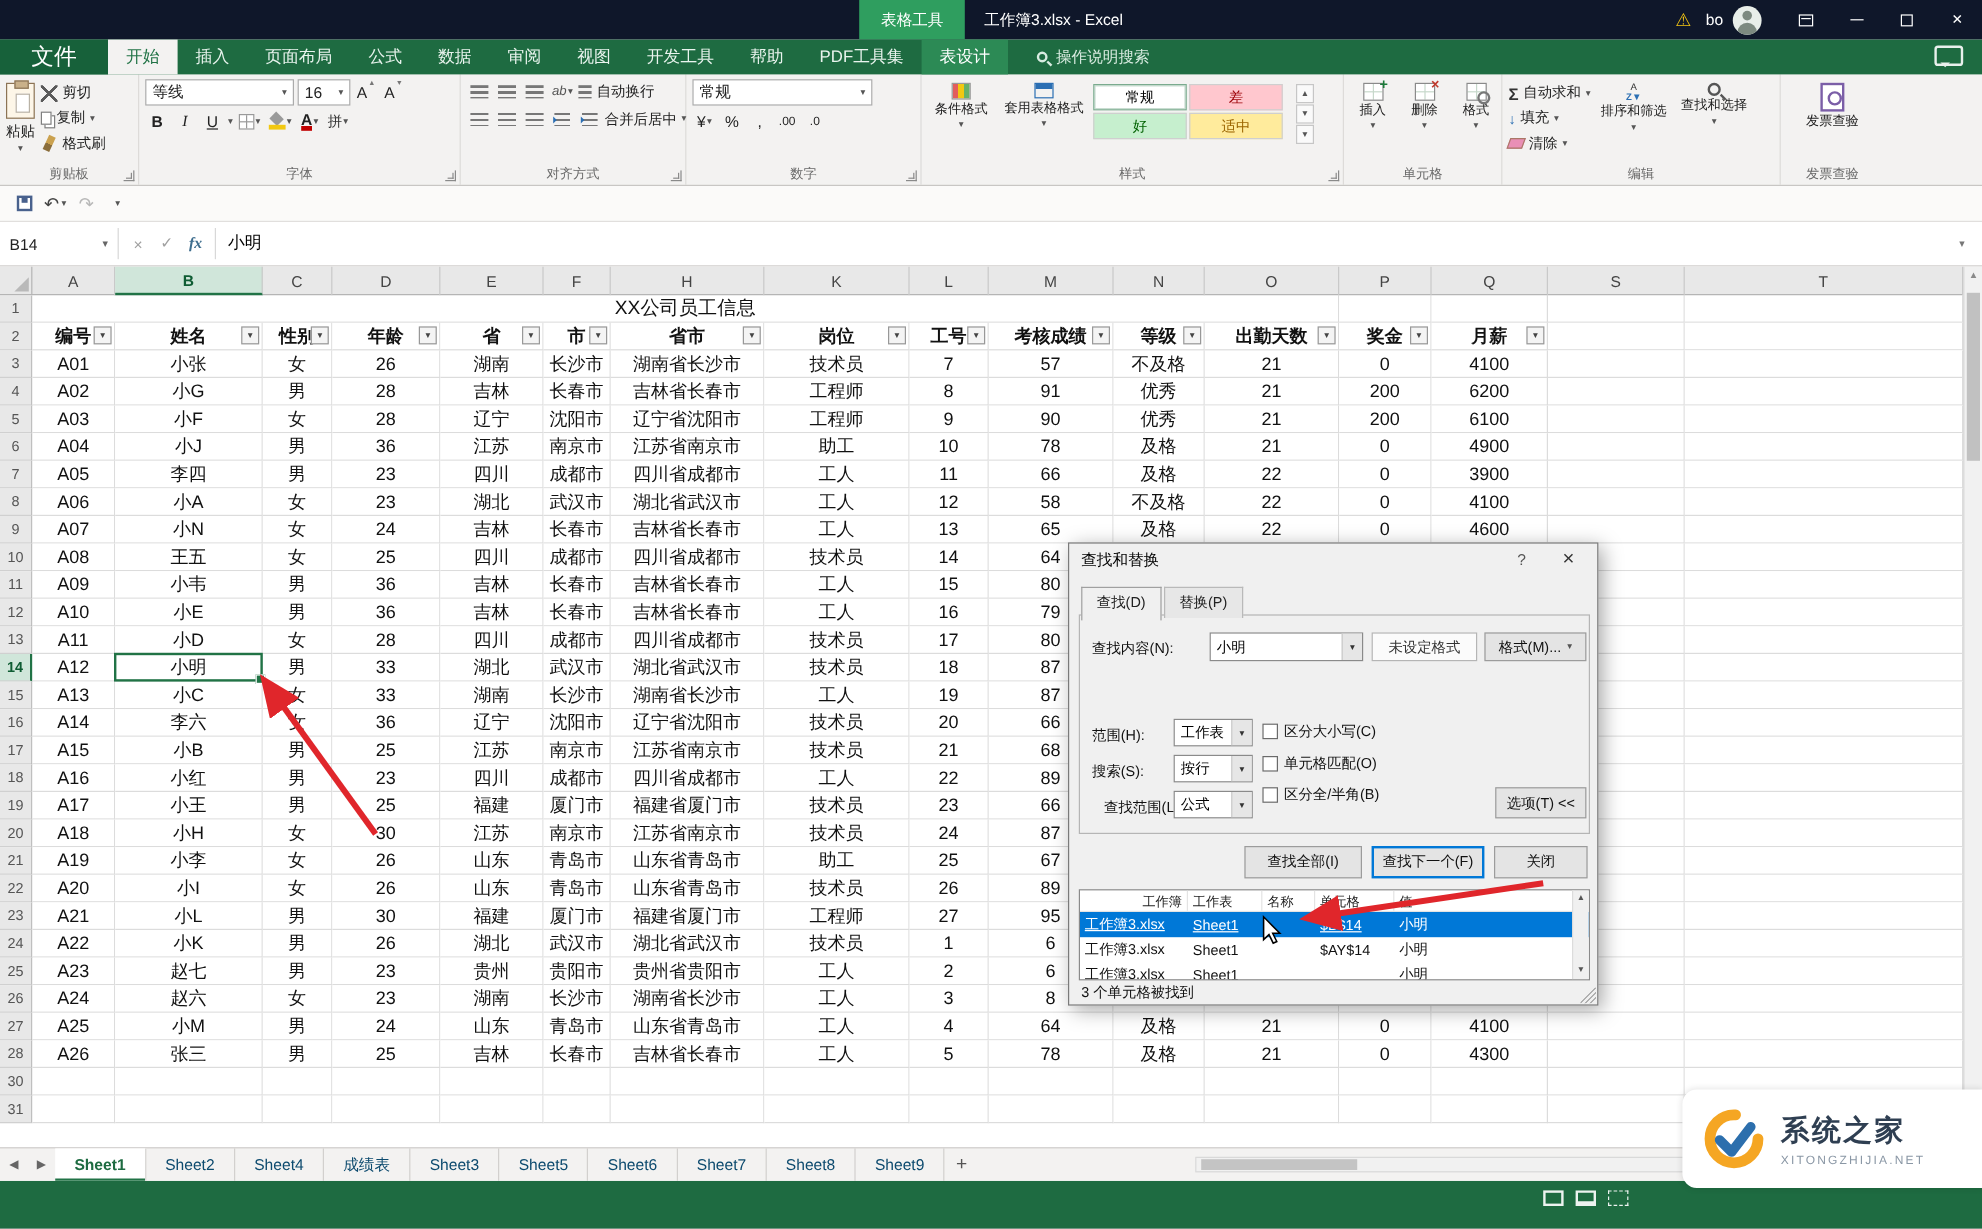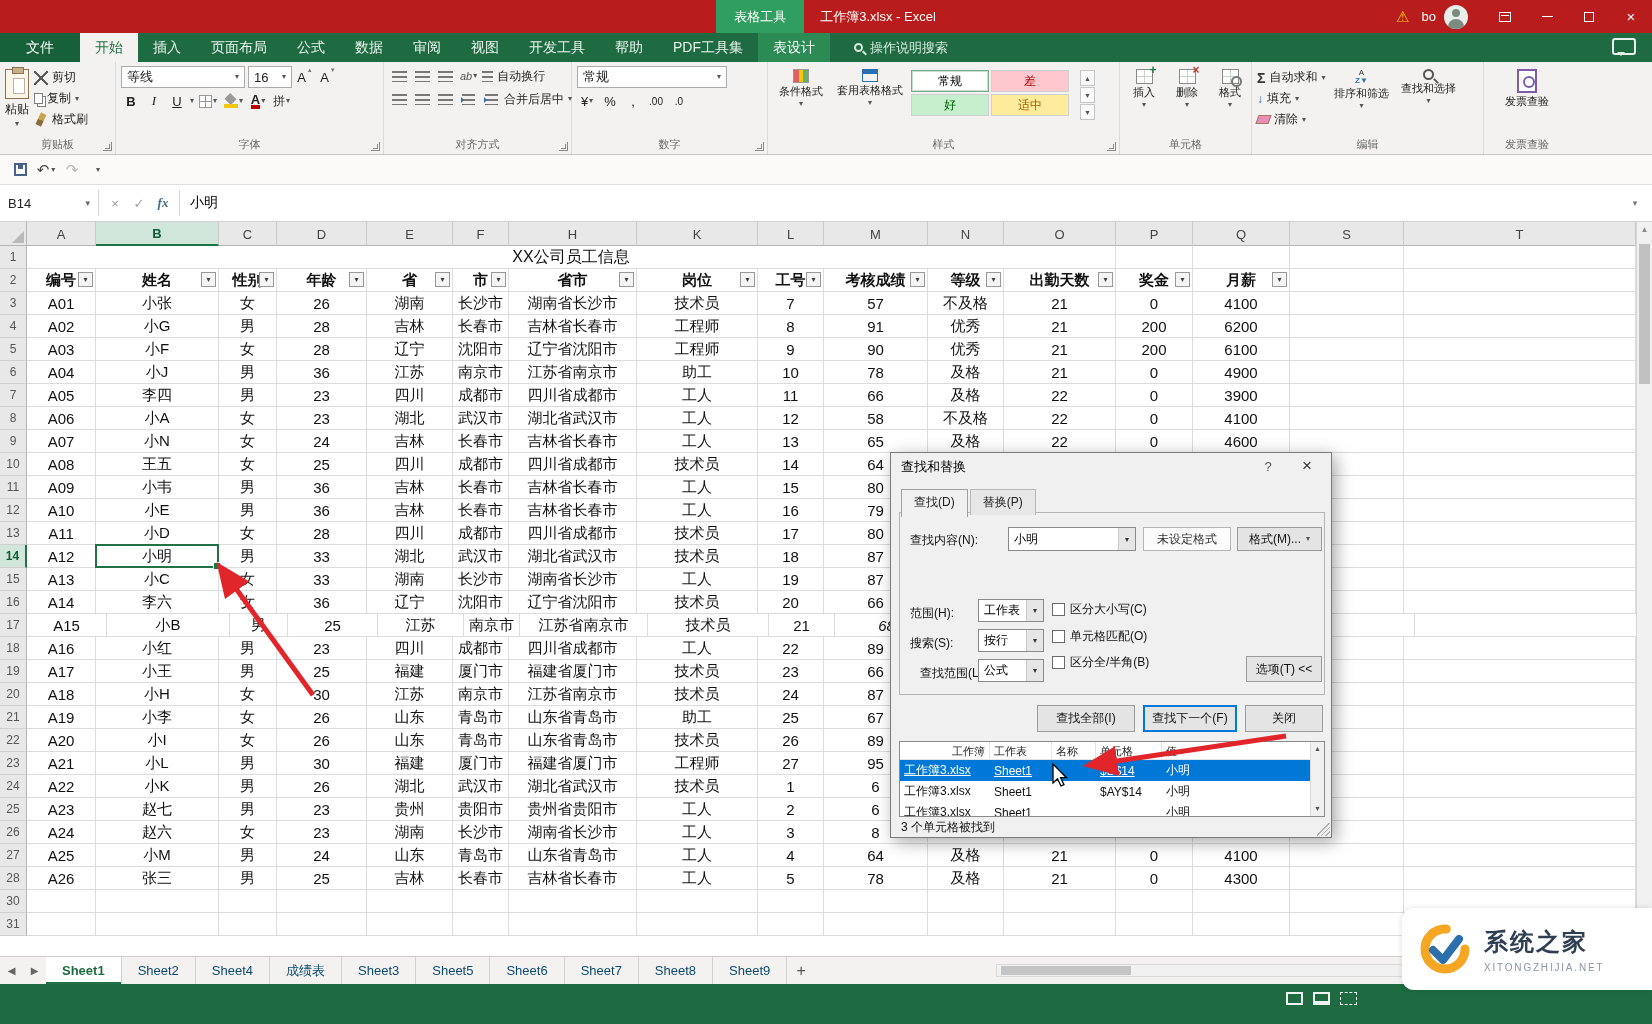--- a/index.html
+++ b/index.html
@@ -1,39 +1,39 @@
 <!DOCTYPE html>
 <html><head>
 <meta charset="utf-8">
 <style>
   *{box-sizing:border-box;margin:0;padding:0}
   body{margin:0;background:#222}
   #app{position:relative;width:1652px;height:1024px;font-family:"Liberation Sans","DejaVu Sans",sans-serif;background:#fff;overflow:hidden}
 
   
-  .titlebar{position:absolute;left:0;top:0;width:100%;height:33px;background:#b91c1c;color:#fff;z-index:10}
+  .titlebar{position:absolute;left:0;top:0;width:100%;height:33px;background:#0f172a;color:#fff;z-index:10}
   .tb-center{position:absolute;left:0;right:0;top:0;height:33px;display:flex;justify-content:center;align-items:center;gap:16px}
   .ctx-chip{background:#2f9e5f;height:33px;line-height:33px;padding:0 18px;font-size:13px}
   .tb-title{font-size:13px}
   .tb-right{position:absolute;right:0;top:0;height:33px;display:flex;align-items:center}
   .tb-warn{color:#f3c513;font-size:15px;margin-right:12px}
   .tb-user{font-size:13px;margin-right:8px}
   .tb-avatar{width:24px;height:24px;border-radius:50%;background:#e8eee9;margin-right:16px;position:relative;overflow:hidden}
   .tb-avatar::before{content:"";position:absolute;left:8px;top:4px;width:8px;height:8px;border-radius:50%;background:#7d8a80}
   .tb-avatar::after{content:"";position:absolute;left:4px;top:14px;width:16px;height:10px;border-radius:8px 8px 0 0;background:#7d8a80}
   .tb-ribbonopts{width:36px;text-align:center}
   .rdo-box{display:inline-block;width:12px;height:10px;border:1px solid #fff;position:relative}
   .rdo-box::after{content:"";position:absolute;left:1px;top:2px;right:1px;height:1px;background:#fff}
   .winbtn{width:42px;height:33px;display:flex;align-items:center;justify-content:center;font-size:15px;color:#fff}
   .minbar{width:11px;height:1px;background:#fff;display:inline-block}
   .maxbox{width:10px;height:10px;border:1px solid #fff;display:inline-block}
 
   
   .tabrow{position:absolute;left:0;top:33px;width:100%;height:29px;background:#1e6b41;display:flex;align-items:stretch;z-index:10}
-  .file-tab{padding:0 26px;background:#17613a;color:#fff;font-size:14px;line-height:29px}
+  .file-tab{padding:0 26px;background:#17613a;color:#fff;font-size:19px;line-height:29px}
   #ribbon-tabs{display:flex}
   .rtab{padding:0 15px;line-height:29px;font-size:14px;color:#e9f4ee;white-space:nowrap}
   .rtab.active{background:#f3f2f1;color:#217346}
   .rtab.context{background:#2c8a55;color:#fff}
   .tab-search{display:flex;align-items:center;gap:7px;color:#d9ece1;font-size:13px;margin-left:24px}
   .mag{width:9px;height:9px;border:2px solid #d9ece1;border-radius:50%;position:relative;flex:none}
   .mag::after{content:"";position:absolute;left:6px;top:7px;width:5px;height:2px;background:#d9ece1;transform:rotate(45deg)}
   .comment-btn{position:absolute;right:16px;top:5px;width:24px;height:17px;border:2px solid #fff;border-radius:3px;opacity:.9}
   .comment-btn::after{content:"";position:absolute;left:3px;bottom:-7px;border:4px solid transparent;border-top-color:#fff}
 
@@ -860,30 +860,30 @@
         <div class="gcell" style="width: 104px;">66</div>
         <div class="gcell" style="width: 76px;"></div>
         <div class="gcell" style="width: 112px;"></div>
         <div class="gcell" style="width: 77px;"></div>
         <div class="gcell" style="width: 97px;"></div>
         <div class="gcell" style="width: 114px;"></div>
         <div class="gcell" style="width: 232px;"></div>
       </div>
       <div class="grid-row">
         <div class="row-h">17</div>
-        <div class="gcell" style="width: 80px;">A15</div>
+        <div class="gcell" style="width: 69px;">A15</div>
         <div class="gcell" style="width: 123px;">小B</div>
         <div class="gcell" style="width: 58px;">男</div>
         <div class="gcell" style="width: 90px;">25</div>
         <div class="gcell" style="width: 86px;">江苏</div>
         <div class="gcell" style="width: 56px;">南京市</div>
         <div class="gcell" style="width: 128px;">江苏省南京市</div>
         <div class="gcell" style="width: 121px;">技术员</div>
         <div class="gcell" style="width: 66px;">21</div>
-        <div class="gcell" style="width: 104px; font-style: italic;">68</div>
+        <div class="gcell" style="width: 104px;">68</div>
         <div class="gcell" style="width: 76px;"></div>
         <div class="gcell" style="width: 112px;"></div>
         <div class="gcell" style="width: 77px;"></div>
         <div class="gcell" style="width: 97px;"></div>
         <div class="gcell" style="width: 114px;"></div>
         <div class="gcell" style="width: 232px;"></div>
       </div>
       <div class="grid-row">
         <div class="row-h">18</div>
         <div class="gcell" style="width: 69px;">A16</div>

